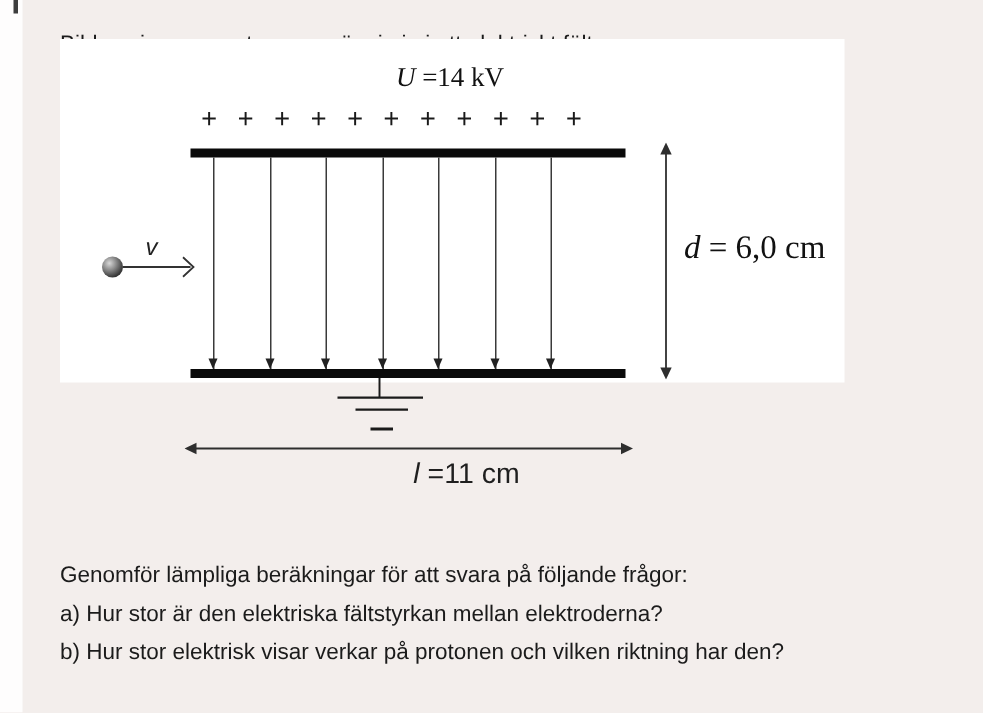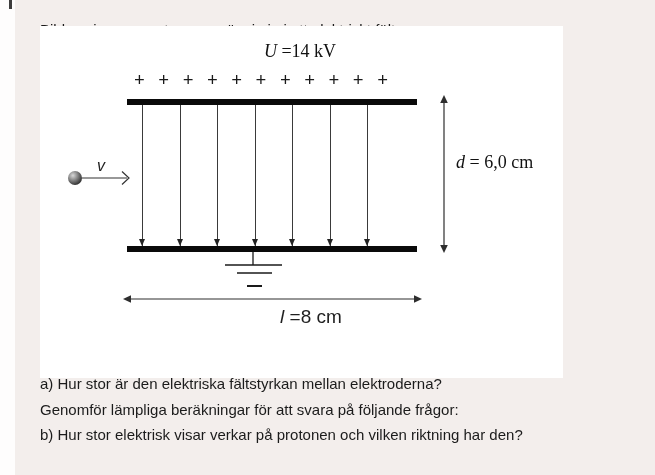--- a/index.html
+++ b/index.html
@@ -27,21 +27,21 @@
   .edge-tick{
     position:absolute;left:9px;top:0;width:3px;height:9px;
     background:#3d3d3d;
   }
   .intro{
     position:absolute;left:40px;top:5px;width:600px;
     font-size:15px;line-height:20px;color:var(--ink);
   }
   
   .figure{
-    position:absolute;left:40px;top:26px;width:523px;height:352px;
+    position:absolute;left:40px;top:26px;width:523px;height:229px;
     background:var(--panel-bg);
   }
   .voltage-label{
     position:absolute;left:180px;top:15px;width:160px;
     text-align:center;
     font-family:"Liberation Serif",serif;
     font-size:18px;color:#111;
   }
   .math-var{font-style:italic;}
   .plus-row{
@@ -76,21 +76,21 @@
   }
   .v-arrow{position:absolute;left:42px;top:141px;}
   .v-label{
     position:absolute;left:57px;top:131px;
     font-style:italic;font-size:16px;color:#222;
   }
   .d-arrow{position:absolute;left:398px;top:69px;}
   .d-label{
     position:absolute;left:416px;top:126px;
     font-family:"Liberation Serif",serif;
-    font-size:18px;color:#111;white-space:pre;
+    font-size:22px;color:#111;white-space:pre;
   }
   .ground{position:absolute;left:183px;top:226px;}
   .l-arrow{position:absolute;left:83px;top:267px;}
   .l-label{
     position:absolute;left:191px;top:280px;width:160px;
     text-align:center;font-size:19px;color:#1f1f1f;white-space:pre;
   }
   
   .questions{
     position:absolute;left:40px;top:371px;width:610px;
@@ -160,23 +160,23 @@
       <line x1="2" y1="13" x2="59" y2="13" stroke="#1a1a1a" stroke-width="1.5"></line>
       <line x1="14" y1="21" x2="49" y2="21" stroke="#1a1a1a" stroke-width="1.5"></line>
       <line x1="24" y1="34" x2="39" y2="34" stroke="#1a1a1a" stroke-width="2"></line>
     </svg>
 
     <svg class="l-arrow" width="299" height="12" viewBox="0 0 299 12">
       <line x1="5" y1="6" x2="294" y2="6" stroke="#2e2e2e" stroke-width="1.2"></line>
       <polygon points="0,6 8,2.2 8,9.8" fill="#2e2e2e"></polygon>
       <polygon points="299,6 291,2.2 291,9.8" fill="#2e2e2e"></polygon>
     </svg>
-    <div class="l-label"><span class="math-var">l</span><span> =8 cm</span></div>
+    <div class="l-label"><span class="math-var">l</span><span> =11 cm</span></div>
 
   </div>
 
   <div class="questions">
+    <p>Genomför lämpliga beräkningar för att svara på följande frågor:</p>
     <p>a) Hur stor är den elektriska fältstyrkan mellan elektroderna?</p>
-    <p>Genomför lämpliga beräkningar för att svara på följande frågor:</p>
     <p>b) Hur stor elektrisk visar verkar på protonen och vilken riktning har den?</p>
   </div>
 
 </div>
 
 </body></html>

